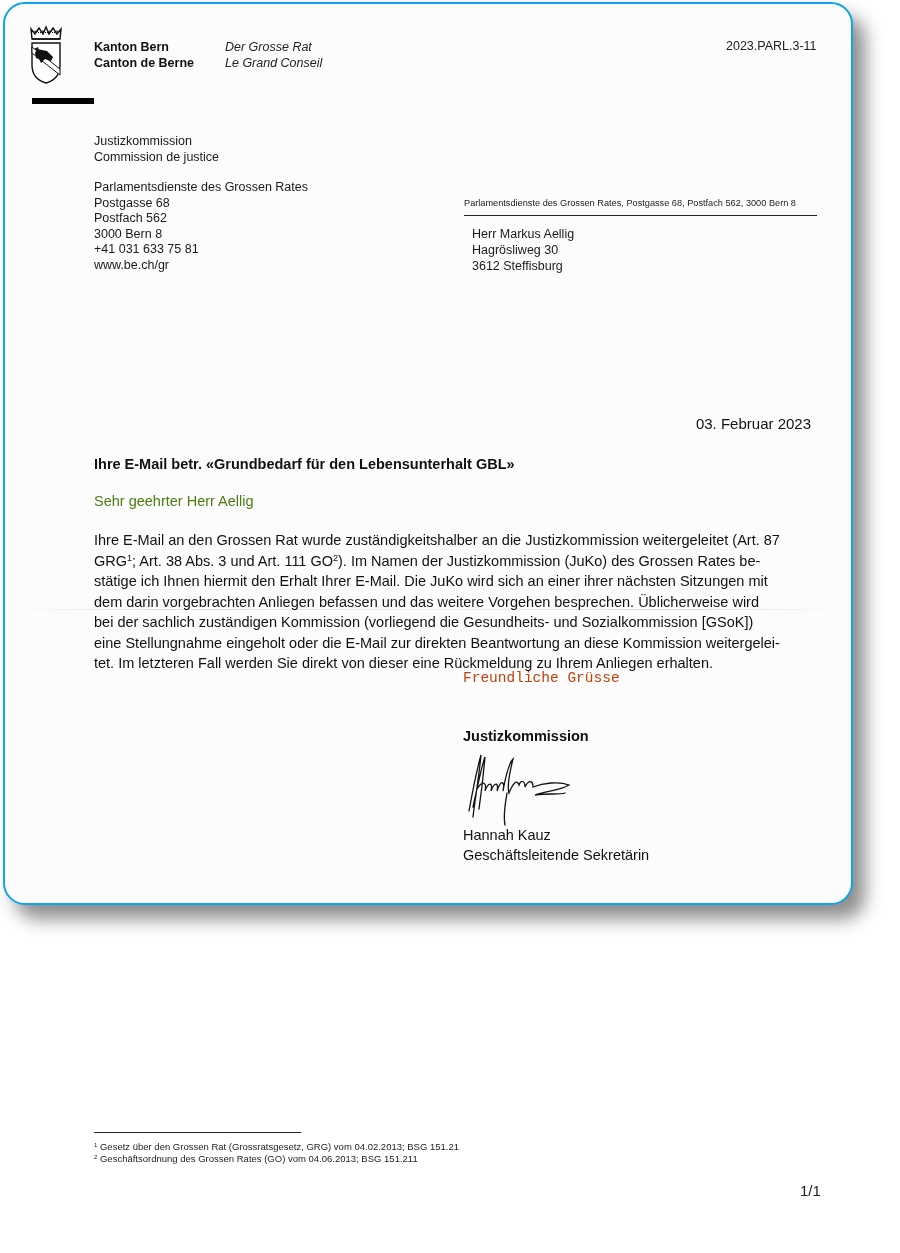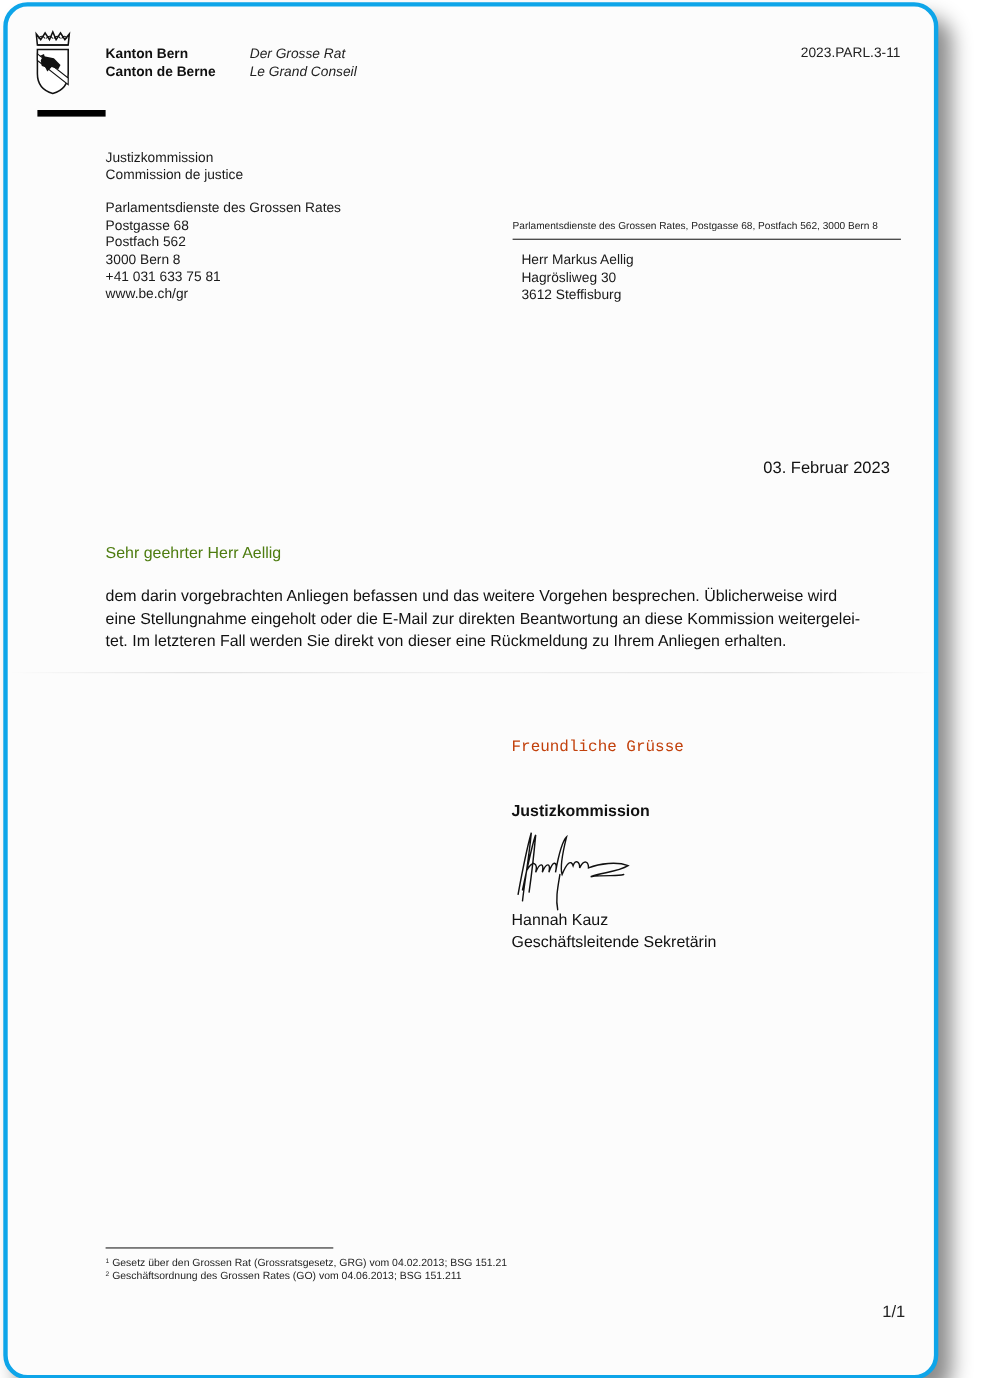--- a/index.html
+++ b/index.html
@@ -1,21 +1,21 @@
 <!DOCTYPE html>
 <html><head>
   <meta charset="utf-8">
   <style>
     * { box-sizing: border-box; margin: 0; padding: 0; }
     html, body { width: 900px; height: 1253px; background: #ffffff; overflow: hidden; }
     body { position: relative; font-family: "Liberation Sans", sans-serif; color: #111; }
 
     .page {
-      position: absolute; left: 3px; top: 2px; width: 850px; height: 1252px;
-      background: #fcfcfc; border: 4px solid #0ea5e9; border-radius: 22px;
+      position: absolute; left: 3px; top: 2px; width: 850px; height: 903px;
+      background: #fcfcfc; border: 2px solid #0ea5e9; border-radius: 22px;
       box-shadow: 12px 14px 18px rgba(0,0,0,0.45);
     }
     .abs { position: absolute; white-space: nowrap; }
 
     .logo { left: 24px; top: 21px; width: 34px; height: 60px; }
     .brand { left: 89px; top: 35px; font-size: 12.5px; font-weight: bold; line-height: 16px; color: #111; }
     .brand2 { left: 220px; top: 35px; font-size: 12.5px; line-height: 16px; color: #222; font-style: italic; }
     .bar { left: 27px; top: 94px; width: 62px; height: 6px; background: #000; }
     .ref { left: 721px; top: 35px; font-size: 12.5px; color: #222; }
 
@@ -88,24 +88,29 @@
 
   <div class="abs return-line">Parlamentsdienste des Grossen Rates, Postgasse 68, Postfach 562, 3000 Bern 8</div>
   <div class="abs return-rule"></div>
   <div class="abs recipient">
     <div>Herr Markus Aellig</div>
     <div>Hagrösliweg 30</div>
     <div>3612 Steffisburg</div>
   </div>
 
   <div class="abs date">03. Februar 2023</div>
+  <div class="abs subject">Ihre E-Mail betr. «Grundbedarf für den Lebensunterhalt GBL»</div>
   <div class="abs salutation">Sehr geehrter Herr Aellig</div>
 
   <div class="abs body-text">
+    <span class="line">Ihre E-Mail an den Grossen Rat wurde zuständigkeitshalber an die Justizkommission weitergeleitet (Art. 87</span>
+    <span class="line"><span>GRG</span><sup>1</sup><span>; Art. 38 Abs. 3 und Art. 111 GO</span><sup>2</sup><span>). Im Namen der Justizkommission (JuKo) des Grossen Rates be-</span></span>
+    <span class="line">stätige ich Ihnen hiermit den Erhalt Ihrer E-Mail. Die JuKo wird sich an einer ihrer nächsten Sitzungen mit</span>
     <span class="line">dem darin vorgebrachten Anliegen befassen und das weitere Vorgehen besprechen. Üblicherweise wird</span>
+    <span class="line">bei der sachlich zuständigen Kommission (vorliegend die Gesundheits- und Sozialkommission [GSoK])</span>
     <span class="line">eine Stellungnahme eingeholt oder die E-Mail zur direkten Beantwortung an diese Kommission weitergelei-</span>
     <span class="line">tet. Im letzteren Fall werden Sie direkt von dieser eine Rückmeldung zu Ihrem Anliegen erhalten.</span>
   </div>
 
   <div class="abs fold"></div>
 
   <div class="abs closing">Freundliche Grüsse</div>
   <div class="abs sig-org">Justizkommission</div>
   <svg class="abs signature" viewBox="0 0 116 78">
     <path d="M10 62 C14 40 18 20 22 6 C20 28 16 50 14 68 M14 58 C20 30 24 12 26 8 C24 30 22 46 20 60

